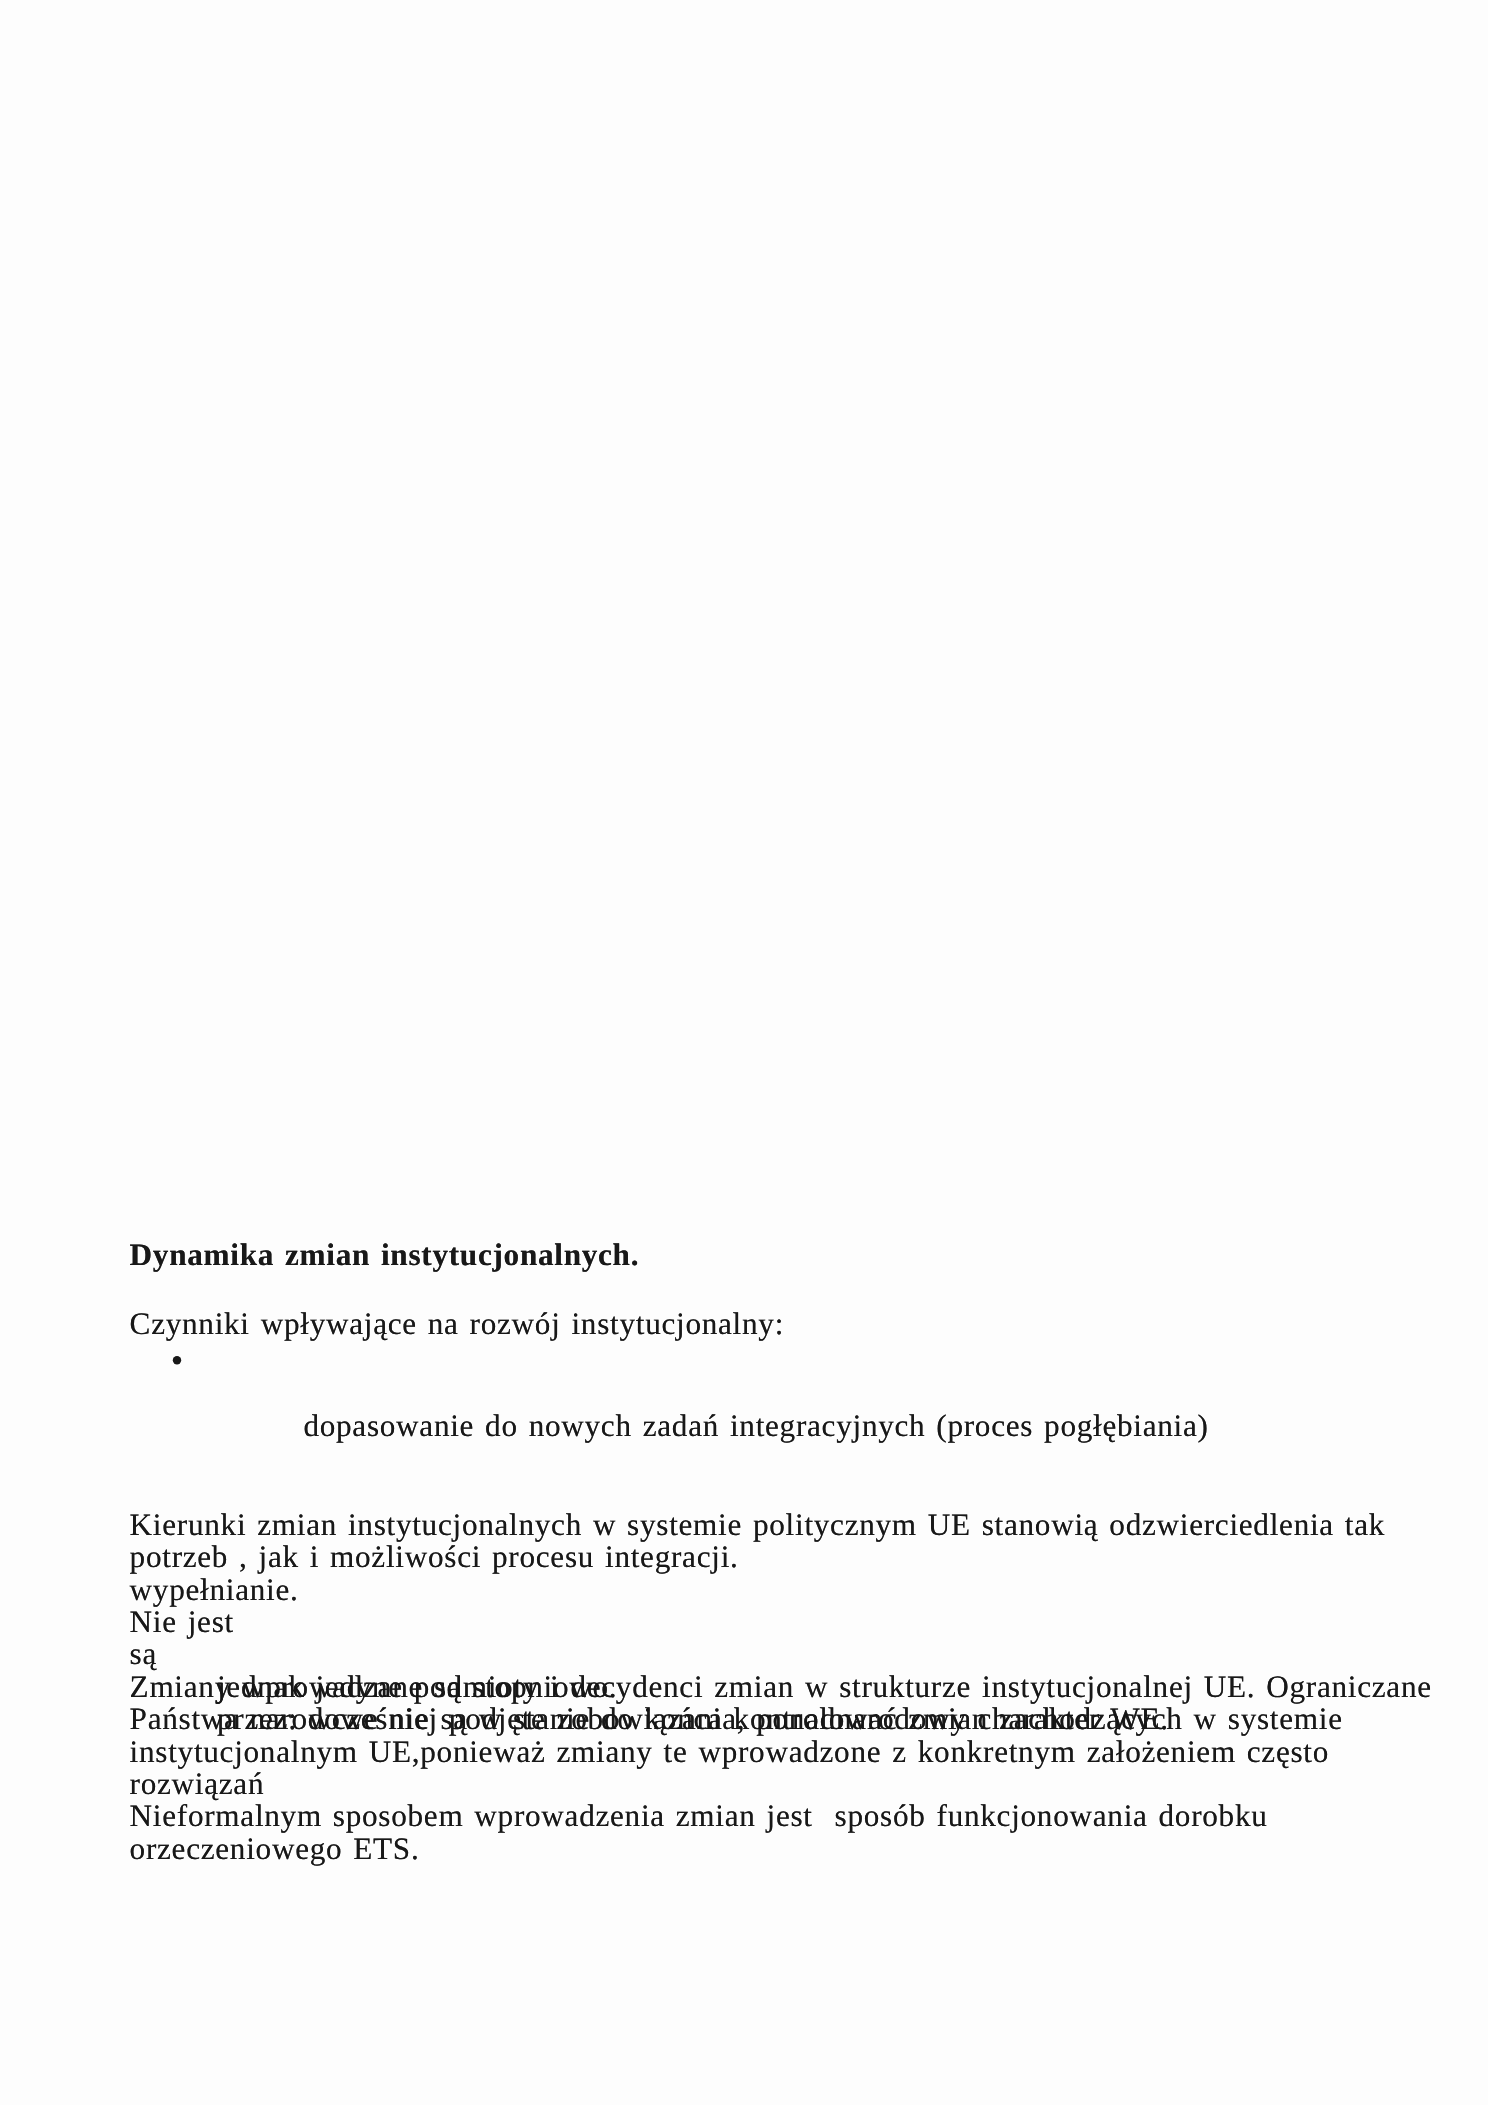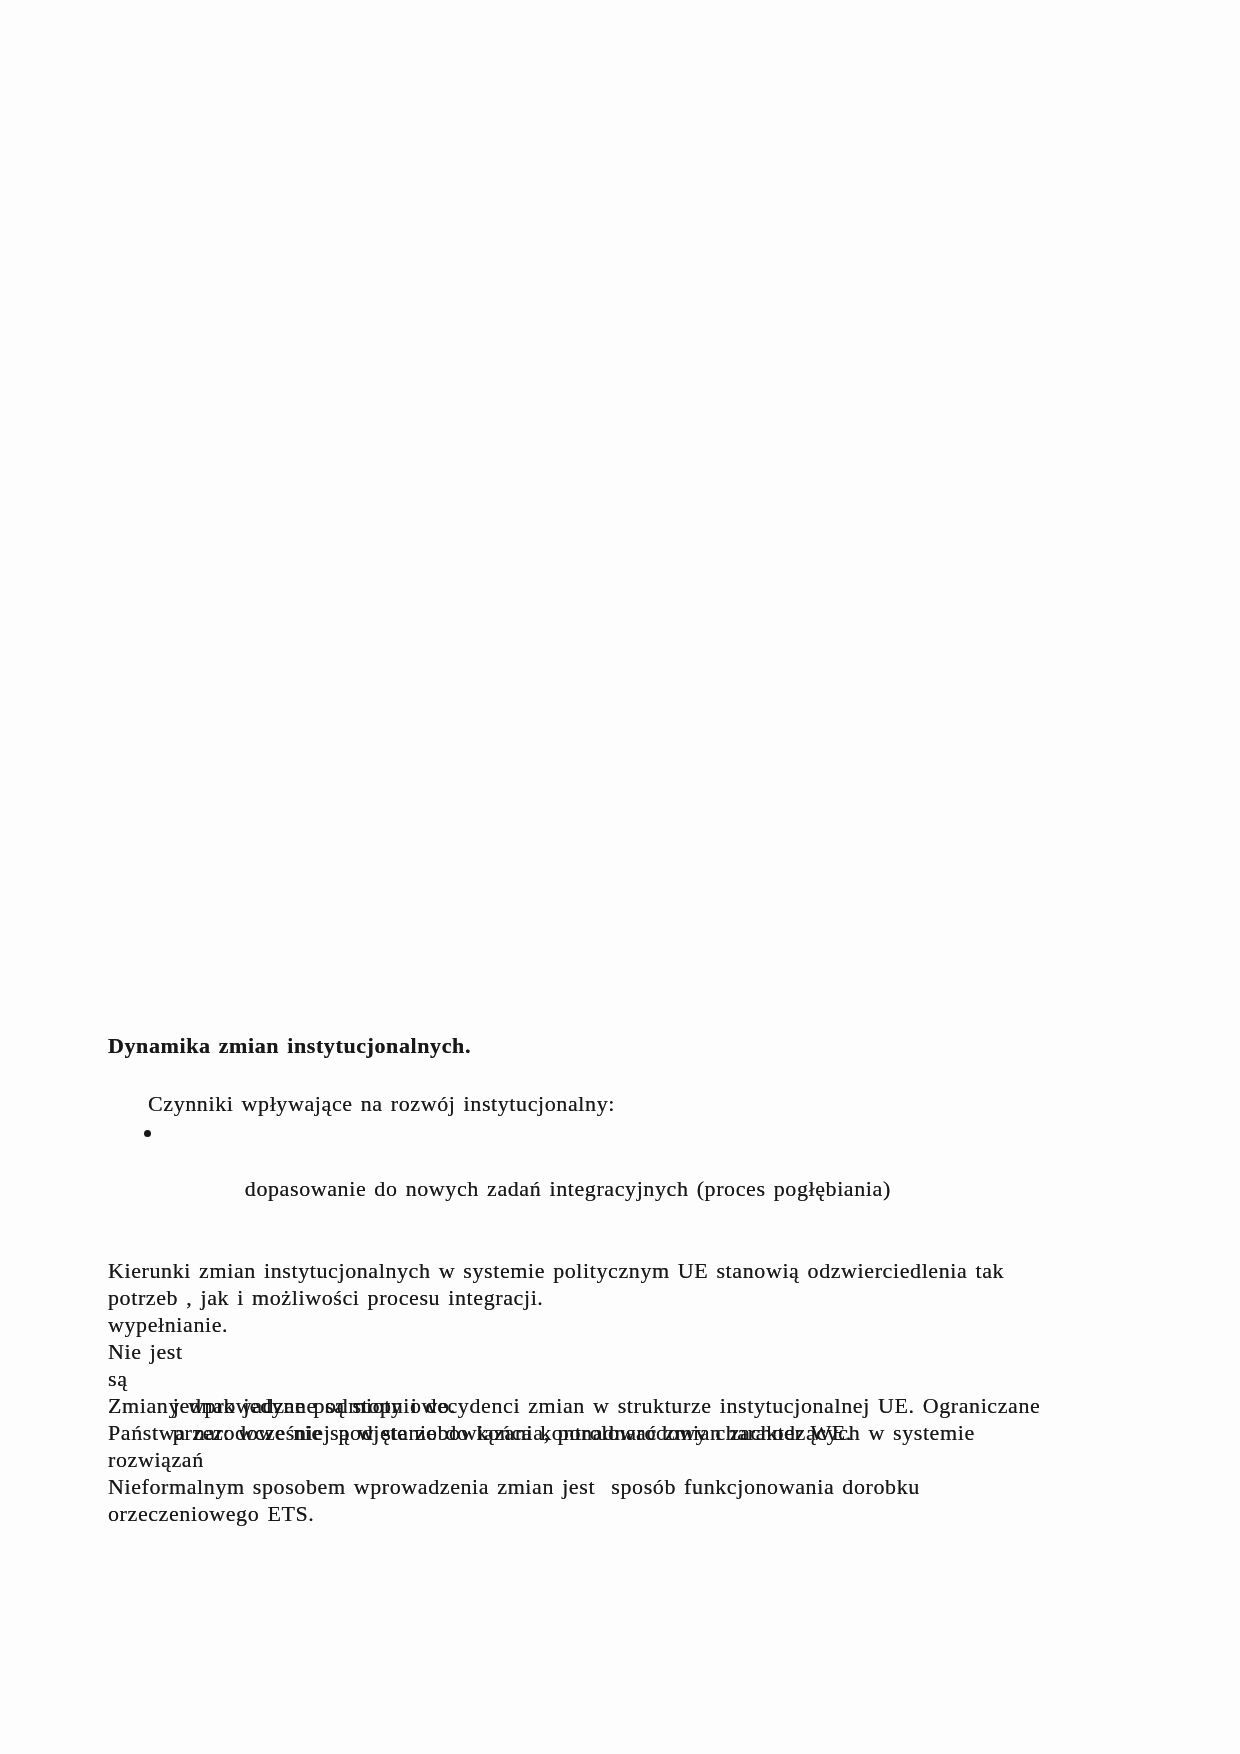--- a/index.html
+++ b/index.html
@@ -14,34 +14,33 @@
     background: #fdfdfd;
     overflow: hidden;
     font-family: "Liberation Serif", "DejaVu Serif", serif;
     color: #181818;
   }
   .content {
     position: absolute;
     left: 108px;
     top: 1032px;
     width: 1080px;
-    font-size: 22px;
+    font-size: 26px;
     line-height: 27px;
     letter-spacing: 0.6px;
     word-spacing: 2px;
     text-shadow: 0 0 0.5px rgba(0,0,0,0.65);
   }
   .heading {
     font-weight: bold;
     white-space: pre;
   }
   .intro {
     margin-top: 31px;
     white-space: pre;
-    margin-left: 40px;
   }
   .bullets {
     margin-top: 2px;
   }
   .bullet-row {
     position: relative;
     line-height: 28px;
     white-space: pre;
   }
   .bullet-dot {
@@ -100,20 +99,21 @@
         <span>jednak jedyne podmioty i decydenci zmian w strukturze instytucjonalnej UE. Ograniczane</span>
       </div>
 
       <div class="line">
         <span class="overprint">są</span>
         <span>przez: wcześniej podjęte zobowiązania, ponadnarodowy charakter WE.</span>
       </div>
 
       <div class="line">Zmiany wprowadzane są stopniowo.</div>
       <div class="line">Państwa narodowe nie są w stanie do końca kontrolować zmian zachodzących w systemie</div>
+      <div class="line">instytucjonalnym UE,ponieważ zmiany te wprowadzone z konkretnym założeniem często</div>
 
       <div class="line">
         <span class="overprint">rozwiązań</span>
       </div>
 
       <div class="line">Nieformalnym sposobem wprowadzenia zmian jest  sposób funkcjonowania dorobku</div>
       <div class="line">orzeczeniowego ETS.</div>
     </div>
 
   </div>

